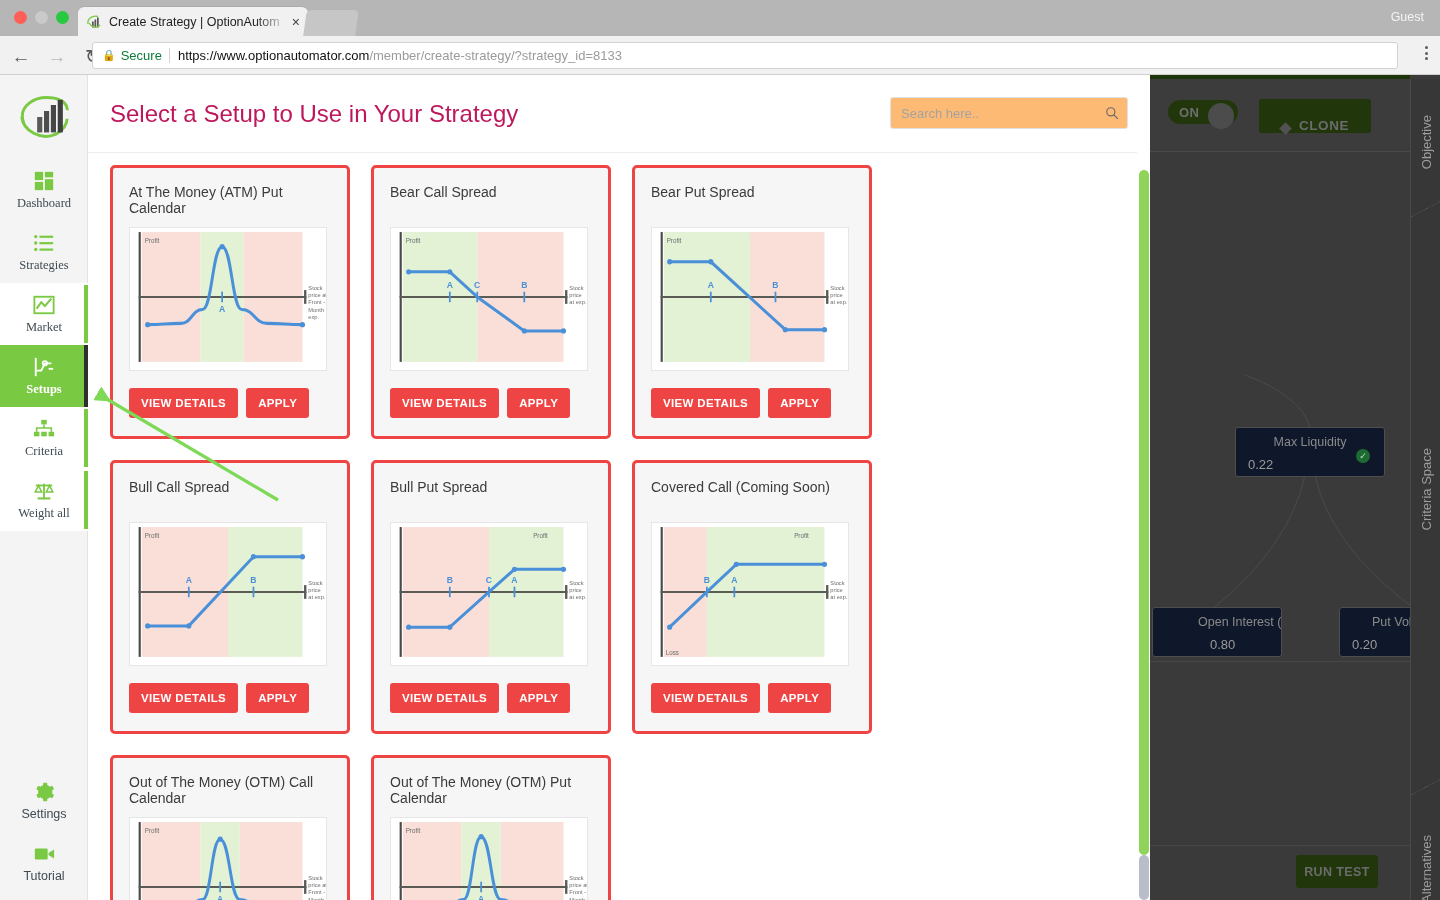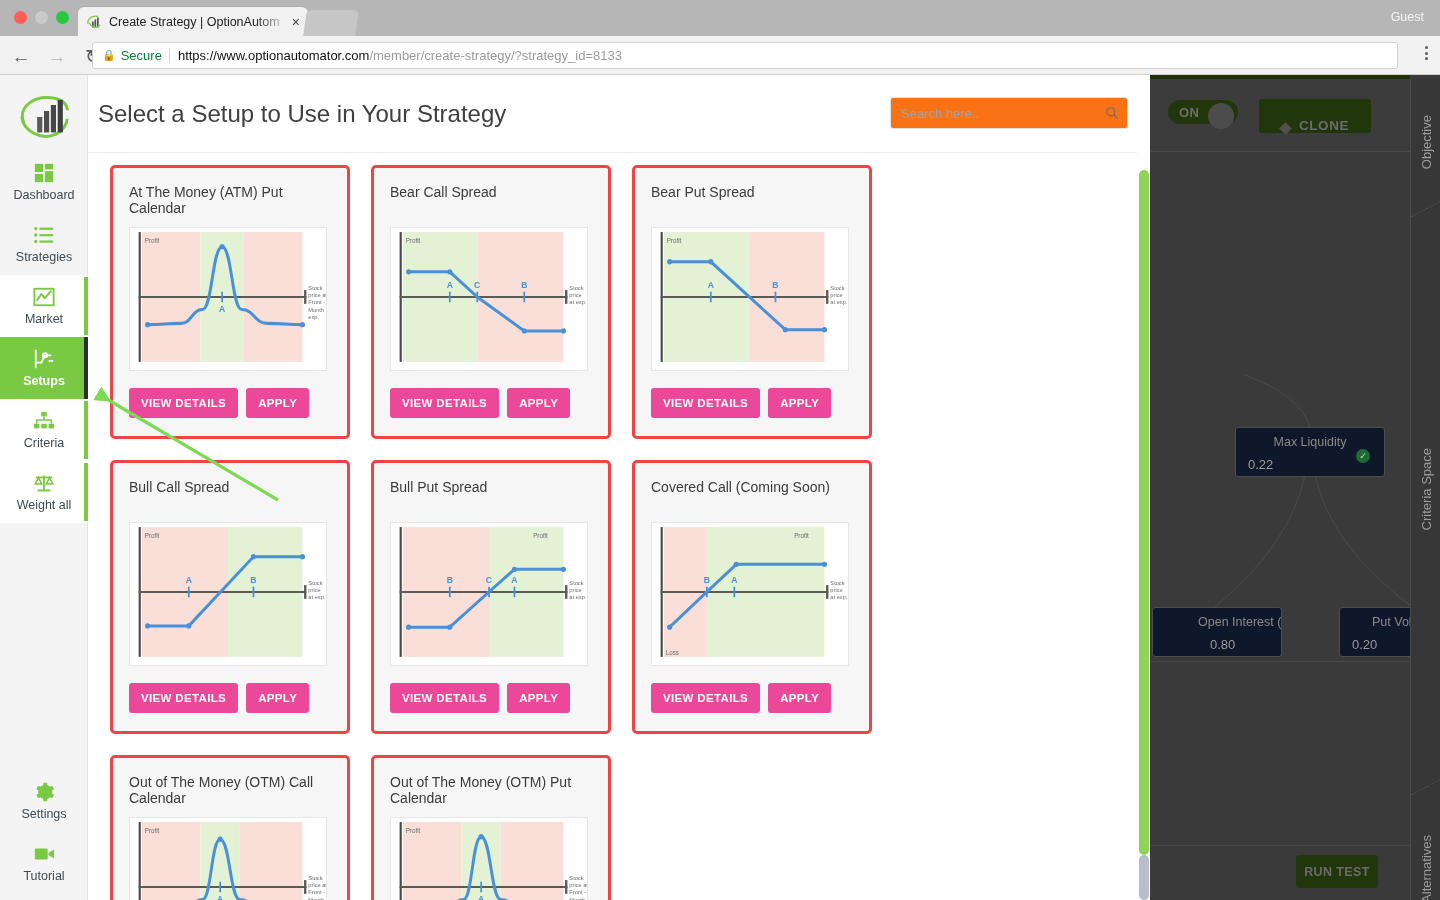--- a/index.html
+++ b/index.html
@@ -113,61 +113,61 @@
   .vtab-notch{position:absolute;left:0;width:30px;height:16px;
     background:linear-gradient(to bottom right,transparent 49%,#4d4d4d 49%,#4d4d4d 51%,transparent 51%);}
 
   
   .modal{
     position:absolute;left:0;top:0;width:1150px;height:825px;background:#ffffff;overflow:hidden;
   }
   
   .rail{position:absolute;left:0;top:0;width:88px;height:825px;background:#f4f4f4;border-right:1px solid #e3e3e3;box-sizing:border-box;}
   .logo{position:absolute;left:18px;top:18px;width:52px;height:48px;}
-  .rail-items{position:absolute;left:0;top:76px;width:93px;}
+  .rail-items{position:absolute;left:0;top:84px;width:93px;font-family:Liberation Serif, serif;}
   .rail-item{
     position:relative;width:88px;height:62px;display:flex;flex-direction:column;
     align-items:center;justify-content:center;gap:5px;cursor:pointer;box-sizing:border-box;
   }
   .rail-item .ri-label{font-size:12.5px;color:#3f4a52;line-height:1;}
   .rail-item.white{background:#ffffff;}
   .rail-item.white::after{content:"";position:absolute;right:0;top:2px;bottom:2px;width:4px;background:#7ac943;}
   .rail-item.active{background:#7ac943;}
   .rail-item.active .ri-label{color:#fff;font-weight:bold;}
   .rail-item.active::after{content:"";position:absolute;right:0;top:0;bottom:0;width:4px;background:#2f2f2f;}
   .rail-bottom{position:absolute;left:0;bottom:6px;width:88px;}
   .ic{width:22px;height:22px;display:block;}
 
   
   .content{position:absolute;left:88px;top:0;right:0;height:825px;background:#fff;overflow:hidden;}
   .page-head{position:absolute;left:0;top:0;width:1062px;height:78px;border-bottom:1px solid #ececec;box-sizing:border-box;}
-  .page-title{position:absolute;left:10px;top:25px;font-size:24px;color:#404040;font-weight:400;}
+  .page-title{position:absolute;left:22px;top:25px;font-size:24px;color:#be185d;font-weight:400;}
   .search-wrap{
     position:absolute;left:802px;top:22px;width:238px;height:32px;
-    border:1px solid #e1e1e1;border-radius:3px;background:#f97316;box-sizing:border-box;
+    border:1px solid #e1e1e1;border-radius:3px;background:#fdba74;box-sizing:border-box;
     display:flex;align-items:center;
   }
   .search-input{
     border:0;outline:0;flex:1;height:30px;padding:0 10px;font-size:13px;color:#444;
     font-family:"Liberation Sans",sans-serif;background:transparent;
   }
   .search-input::placeholder{color:#a3a3a3;}
   .search-ic{width:30px;display:flex;align-items:center;justify-content:center;color:#6b6b6b;font-size:14px;cursor:pointer;}
 
   .cards{position:absolute;left:0;top:78px;width:1062px;height:747px;}
   .grid{position:absolute;left:22px;top:12px;width:1022px;display:flex;flex-wrap:wrap;gap:21px;}
   .card{
     width:240px;background:#f6f6f6;border:3px solid #ef4444;border-radius:5px;
     box-sizing:border-box;padding:16px 16px 18px 16px;
   }
   .card-title{font-size:14px;color:#3b3b3b;line-height:1.16;min-height:33px;margin-bottom:10px;}
   .chartbox{width:198px;height:144px;background:#fff;border:1px solid #e6e6e6;box-sizing:border-box;}
   .btnrow{display:flex;gap:8px;margin-top:17px;}
   .btn{
-    background:#ec4899;color:#fff;border:0;border-radius:3px;
+    background:#ef4444;color:#fff;border:0;border-radius:3px;
     font-size:11.5px;font-weight:bold;letter-spacing:.35px;
     padding:0 12px;height:30px;cursor:pointer;font-family:"Liberation Sans",sans-serif;
     display:flex;align-items:center;justify-content:center;
   }
 
   
   .mscroll-track{position:absolute;right:0;top:0;width:13px;height:825px;background:#fff;}
   .mscroll-thumb{position:absolute;right:1px;top:95px;width:10px;height:685px;background:#8fd35a;border-radius:5px;}
   .mscroll-rest{position:absolute;right:1px;top:780px;width:10px;height:45px;background:#b9bcc9;border-radius:5px;}
 

